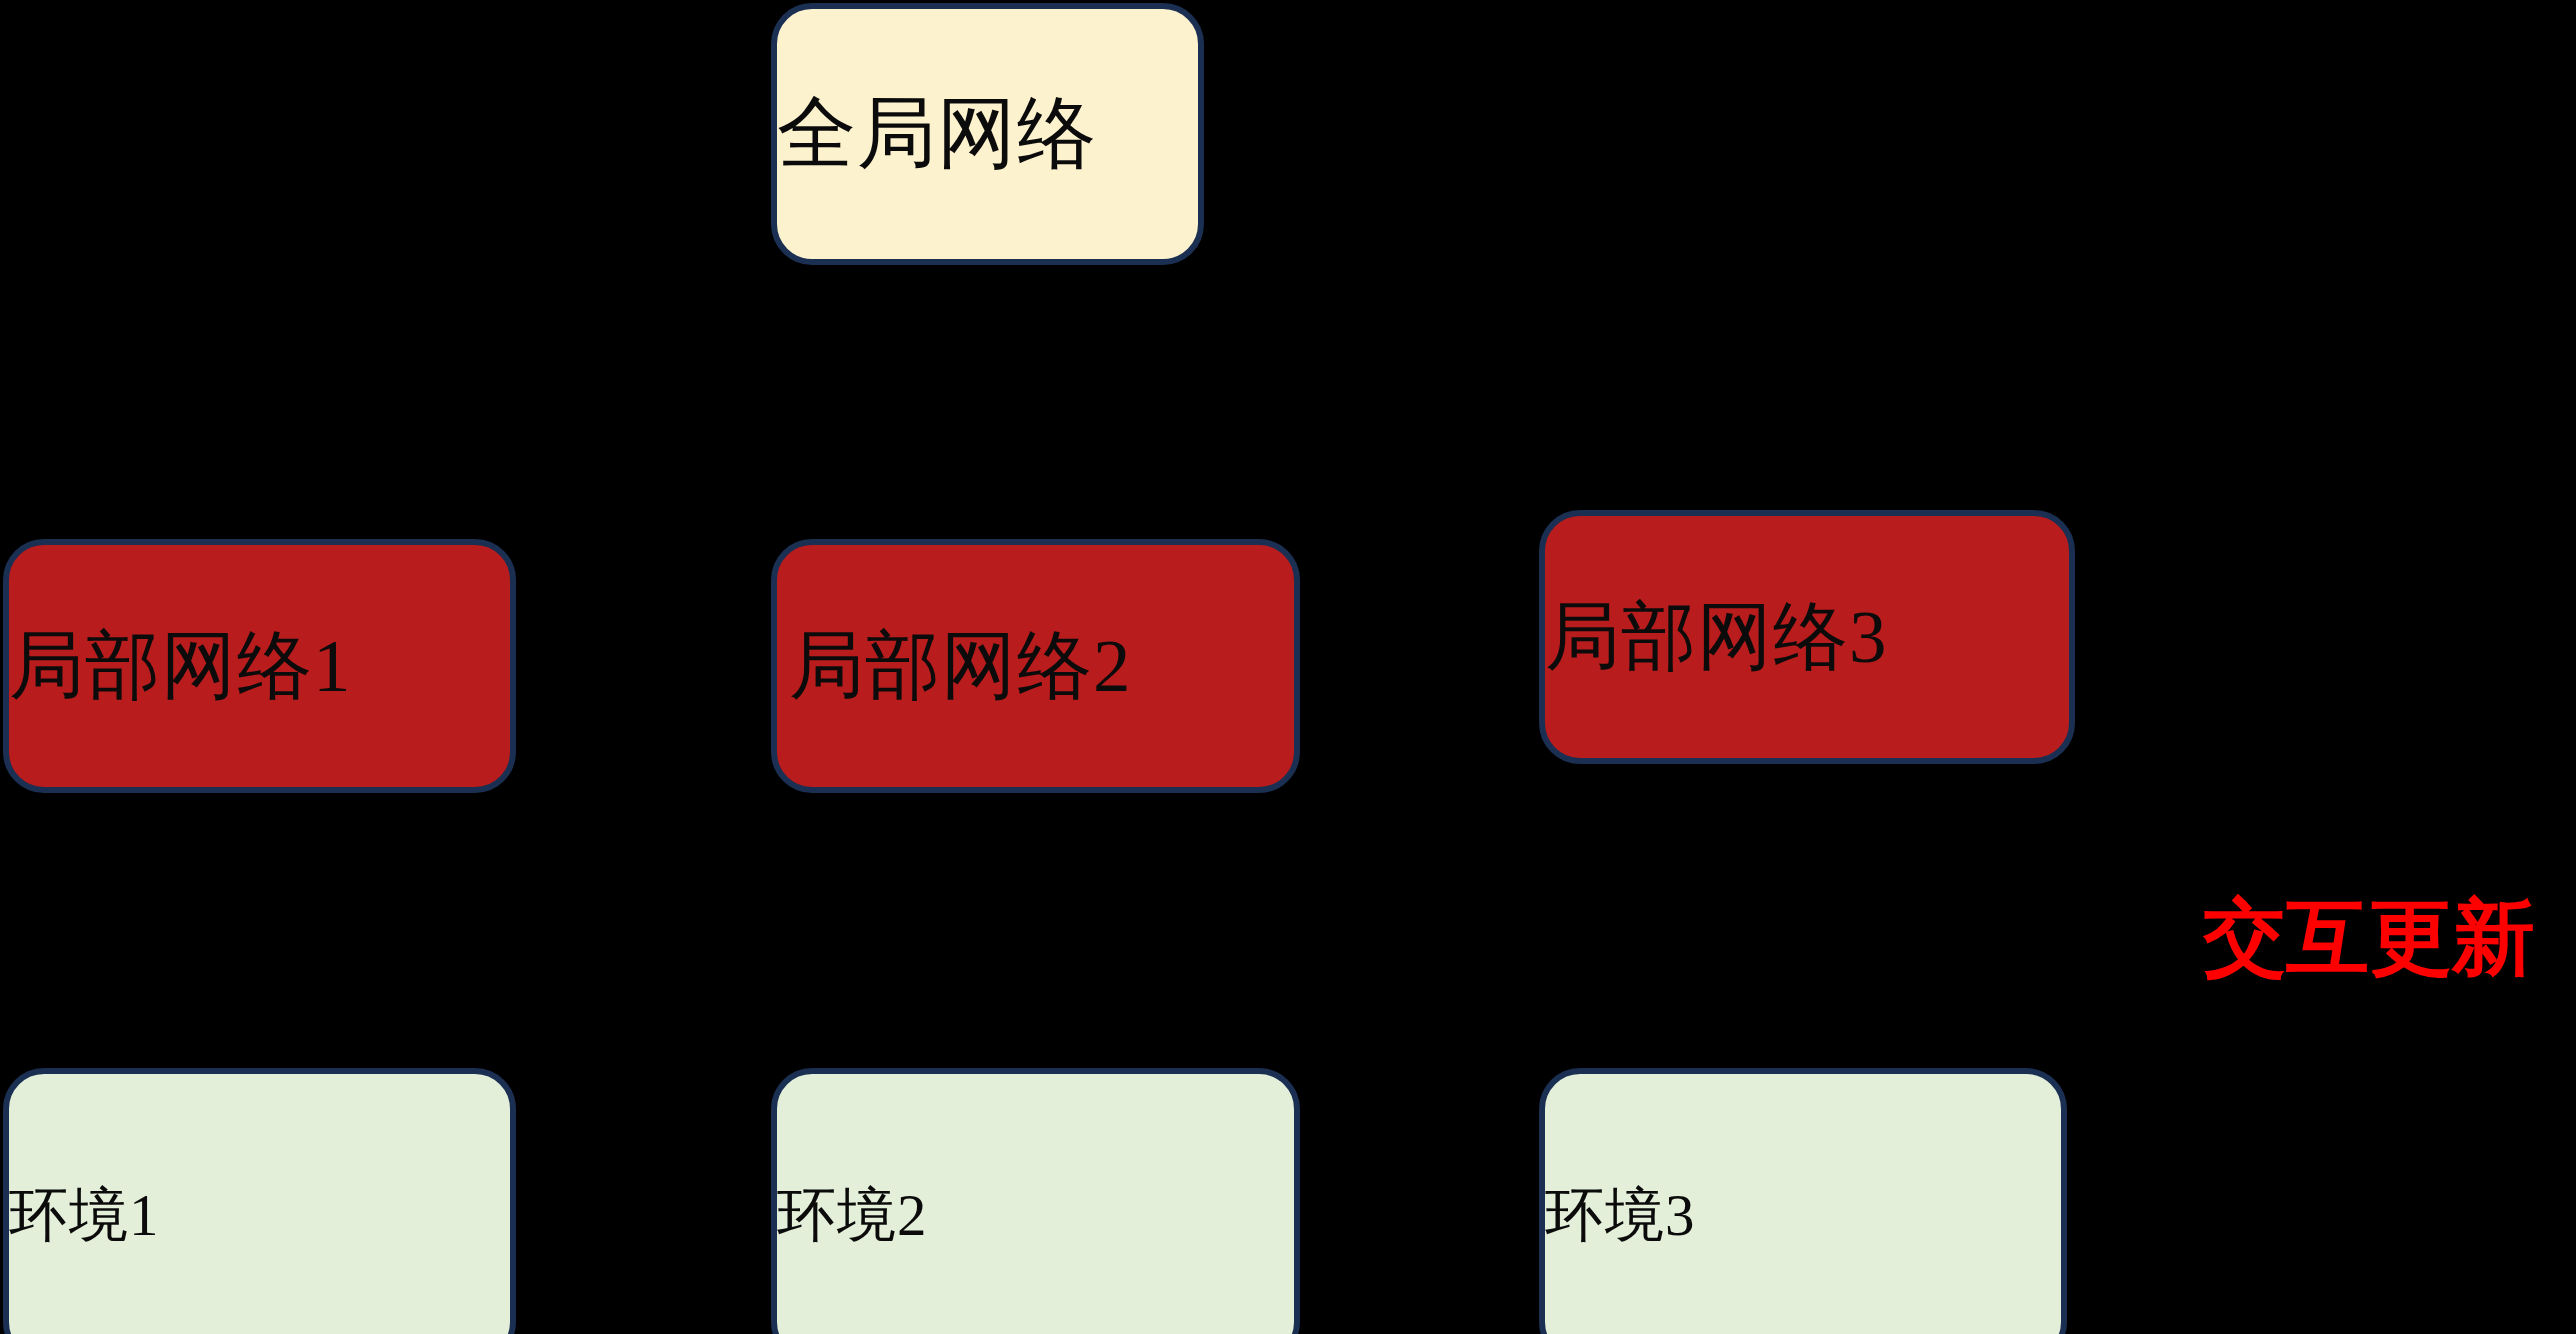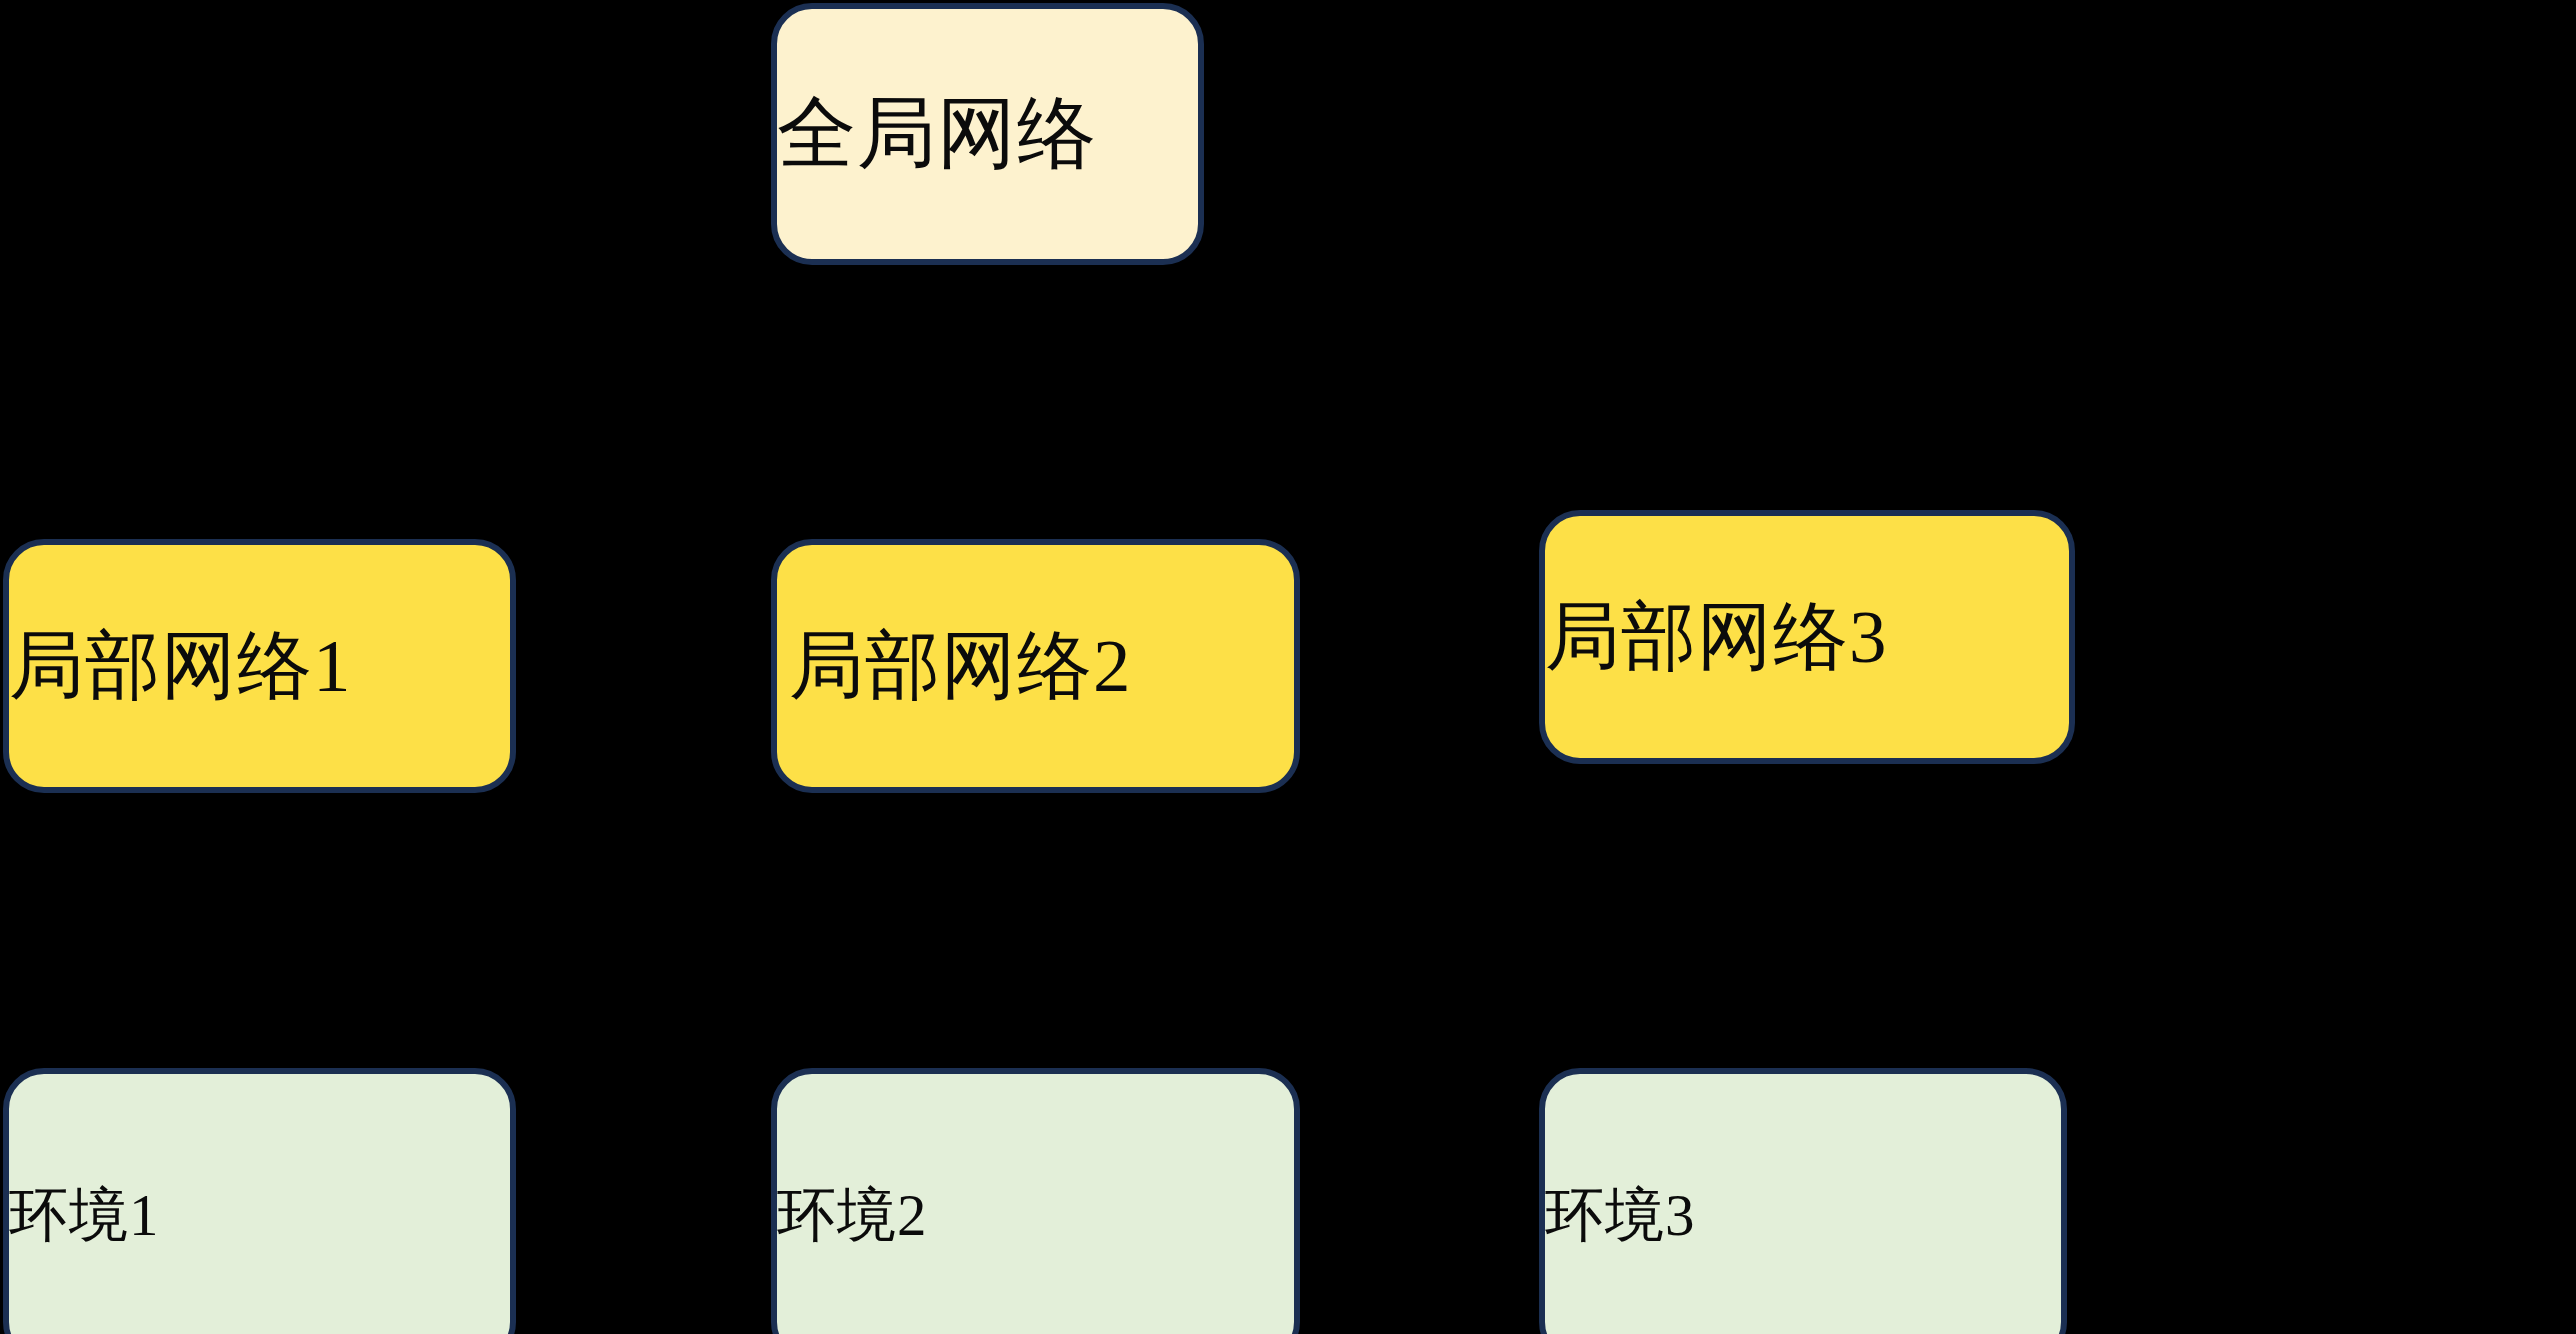--- a/index.html
+++ b/index.html
@@ -55,21 +55,21 @@
   
   .node.global {
     background: #fdf2ce;
   }
   .node.global .node-label {
     font-size: 79px;
   }
 
   
   .node.local {
-    background: #fde047;
+    background: #b91c1c;
   }
   .node.local .node-label {
     font-size: 75px;
   }
 
   
   .node.env {
     background: #e3efd9;
   }
   .node.env .node-label {
@@ -166,15 +166,16 @@
 
   <div class="node env" id="node-env-2">
     <span class="node-label">环境2</span>
   </div>
 
   <div class="node env" id="node-env-3">
     <span class="node-label">环境3</span>
   </div>
 
 
+  <div class="annotation" id="annotation-interactive-update">交互更新</div>
 
 </div>
 
 
 </body></html>

